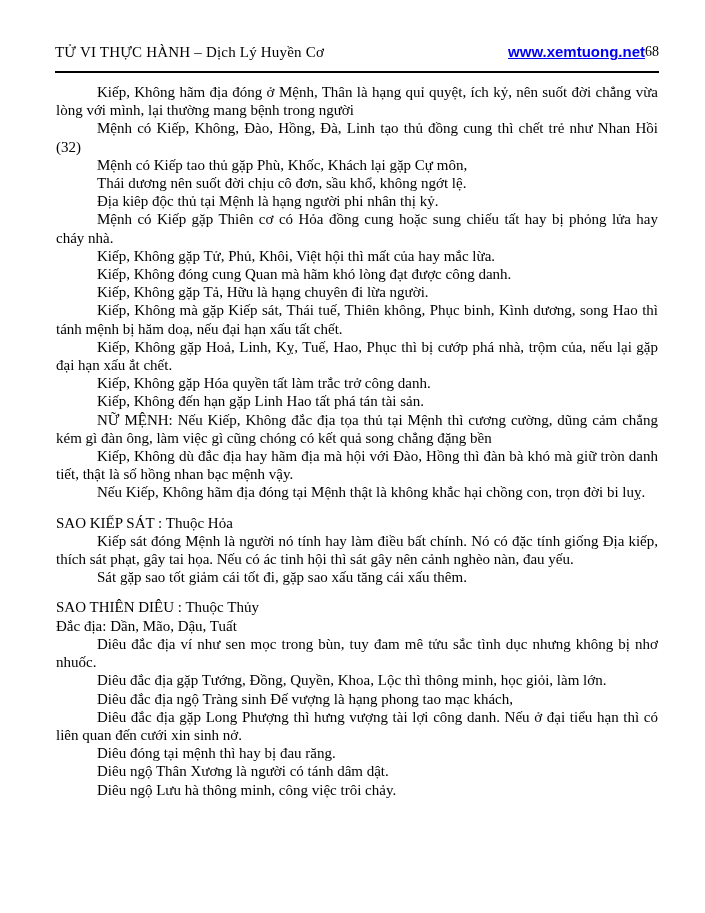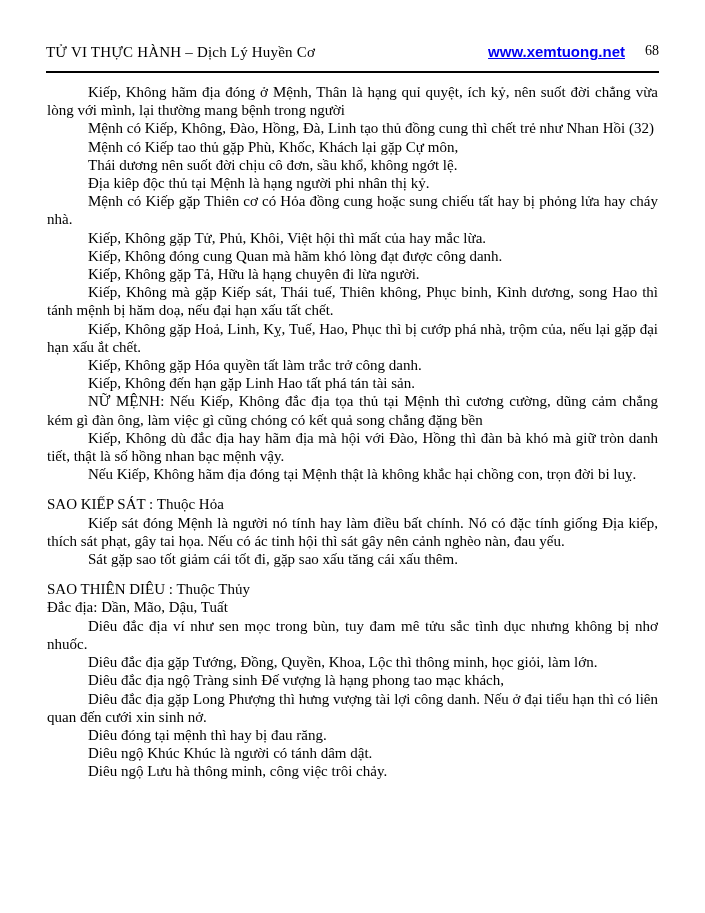--- a/index.html
+++ b/index.html
@@ -9,36 +9,37 @@
   }
   .page {
     position: relative;
     width: 705px;
     height: 913px;
     background: #ffffff;
     color: #000000;
     font-family: "Liberation Serif", "DejaVu Serif", serif;
     overflow: hidden;
     box-sizing: border-box;
+    padding-left: 9px;
   }
   .header {
     display: flex;
     justify-content: space-between;
     align-items: baseline;
     padding: 43px 46px 0 46px;
   }
   .header-title {
     font-size: 15px;
     white-space: nowrap;
     letter-spacing: 0.2px;
   }
   .header-right {
     display: flex;
-    align-items: flex-start;
-    gap: 20px;
+    align-items: flex-end;
+    gap: 0;
   }
   .site-link {
     font-family: "Liberation Sans", "DejaVu Sans", sans-serif;
     font-weight: bold;
     font-size: 15px;
     color: #0202f2;
     text-decoration: underline;
     cursor: pointer;
     white-space: nowrap;
   }
@@ -112,18 +113,18 @@
     </div>
 
     <div class="section">
       <div class="section-heading">SAO THIÊN DIÊU : Thuộc Thủy</div>
       <div class="section-subheading">Đắc địa: Dần, Mão, Dậu, Tuất</div>
       <p>Diêu đắc địa ví như sen mọc trong bùn, tuy đam mê tửu sắc tình dục nhưng không bị nhơ nhuốc.</p>
       <p>Diêu đắc địa gặp Tướng, Đồng, Quyền, Khoa, Lộc thì thông minh, học giỏi, làm lớn.</p>
       <p>Diêu đắc địa ngộ Tràng sinh Đế vượng là hạng phong tao mạc khách,</p>
       <p>Diêu đắc địa gặp Long Phượng thì hưng vượng tài lợi công danh. Nếu ở đại tiểu hạn thì có liên quan đến cưới xin sinh nở.</p>
       <p>Diêu đóng tại mệnh thì hay bị đau răng.</p>
-      <p>Diêu ngộ Khúc Khúc là người có tánh dâm dật.</p>
+      <p>Diêu ngộ Thân Xương là người có tánh dâm dật.</p>
       <p>Diêu ngộ Lưu hà thông minh, công việc trôi chảy.</p>
     </div>
 
   </div>
 </div>
 
 </body></html>

